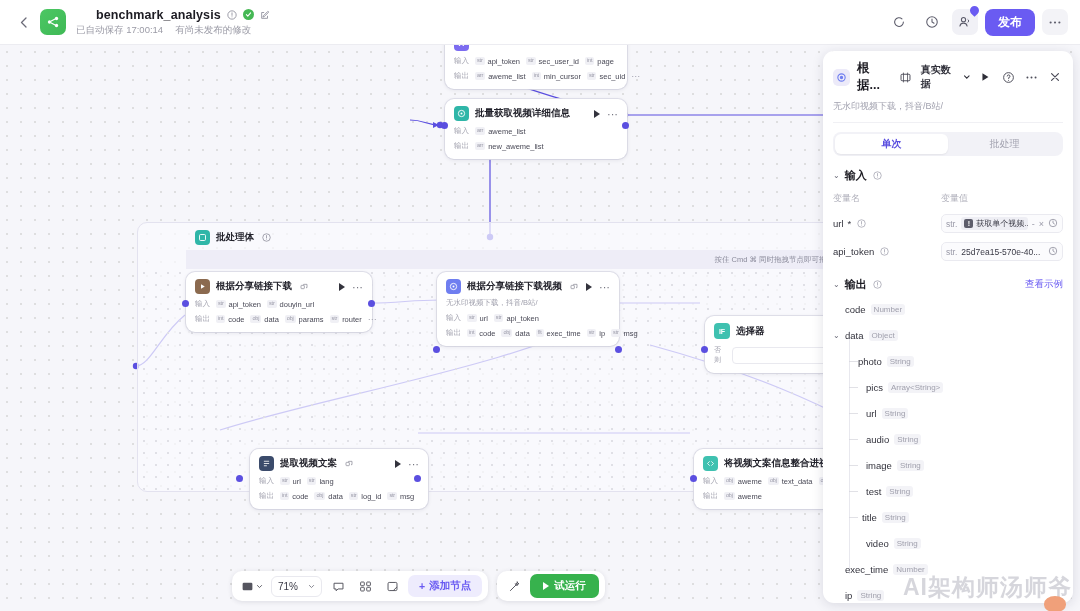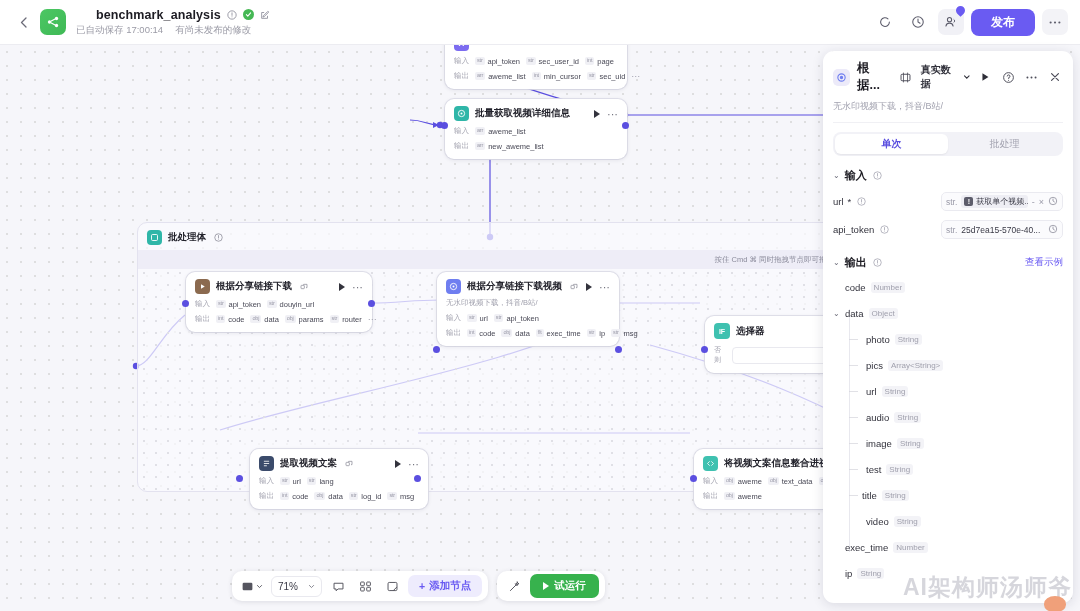--- a/index.html
+++ b/index.html
@@ -38,21 +38,21 @@
   .sub-row { display: flex; align-items: center; gap: 12px; margin-top: 2px; }
   .sub-txt { font-size: 9.5px; color: #9b9ba6; }
   .top-right { margin-left: auto; display: flex; align-items: center; gap: 7px; }
   .tb-icon {
     width: 26px; height: 26px; border-radius: 7px; display: flex; align-items: center; justify-content: center;
     color: #5c5c6b; cursor: pointer;
   }
   .tb-icon.filled { background: #f1f1f6; }
   .tb-icon.dots { background: #f3f3f7; }
   .publish-btn {
-    height: 27px; padding: 0 20px; border-radius: 8px; background: #6a5bf2;
+    height: 27px; padding: 0 13px; border-radius: 8px; background: #6a5bf2;
     color: #fff; font-size: 12px; font-weight: bold; display: flex; align-items: center;
     cursor: pointer; border: none;
   }
   .ppin { position: relative; }
   .ppin::after {
     content: ""; position: absolute; top: -3px; right: -1px;
     width: 9px; height: 9px; border-radius: 50% 50% 50% 0; transform: rotate(-45deg);
     background: #6a5bf2;
   }
 
@@ -386,21 +386,21 @@
         <span class="io-label">输出</span>
         <span class="chip">
             <span class="tpill">arr</span>
             <span>new_aweme_list</span>
           </span>
       </div>
     </div>
     <div class="port" style="left:441px; top:77px;"></div>
     <div class="port" style="left:622px; top:77px;"></div>
 
-    <div class="batch-box" style="left:137px; top:177px; width:720px; height:270px;">
+    <div class="batch-box" style="left:137px; top:177px; width:720px; height:270px;padding-left:48px;">
       <div class="batch-inner"></div>
       <div class="batch-head">
         <div class="node-ico" style="background:#2fb6a8;">
           <svg width="9" height="9" viewBox="0 0 12 12" fill="none" stroke="#fff" stroke-width="1.2">
               <rect x="2" y="2" width="8" height="8" rx="1.5"></rect>
             </svg>
         </div>
         <div class="batch-title">批处理体</div>
         <span class="ico-sm">
           <svg width="9" height="9" viewBox="0 0 12 12">
@@ -738,20 +738,24 @@
 
       <div class="sec-head">
         <span class="caret">⌄</span>
         <span class="sec-title">输入</span>
         <span class="ico-sm" style="color:#a0a0ad;">
           <svg width="9" height="9" viewBox="0 0 12 12">
               <circle cx="6" cy="6" r="5" fill="none" stroke="currentColor" stroke-width="1"></circle>
               <path d="M6 3.4 V6.4 M6 8.2 h.01" stroke="currentColor" stroke-width="1" stroke-linecap="round"></path>
             </svg>
         </span>
+      </div>
+      <div class="col-head">
+        <span class="c1">变量名</span>
+        <span>变量值</span>
       </div>
 
       <div class="var-row">
         <span class="var-name">
           <span>url</span>
             <span class="var-req">*</span>
           <span class="ico-sm" style="color:#a0a0ad;">
             <svg width="9" height="9" viewBox="0 0 12 12">
                 <circle cx="6" cy="6" r="5" fill="none" stroke="currentColor" stroke-width="1"></circle>
                 <path d="M6 3.4 V6.4 M6 8.2 h.01" stroke="currentColor" stroke-width="1" stroke-linecap="round"></path>
@@ -818,21 +822,21 @@
         </div>
 
         <div class="t-row">
           <span class="t-caret">⌄</span>
           <span class="t-name">data</span>
           <span class="t-type">Object</span>
         </div>
 
         <div class="t-row" style="padding-left:16px;">
           <span class="t-dash">—</span>
-          <span class="t-name" style="margin-left:8px;">photo</span>
+          <span class="t-name" style="">photo</span>
           <span class="t-type">String</span>
         </div>
         <div class="t-row" style="padding-left:16px;">
           <span class="t-dash">—</span>
           <span class="t-name" style="margin-left:8px;">pics</span>
           <span class="t-type">Array&lt;String&gt;</span>
         </div>
         <div class="t-row" style="padding-left:16px;">
           <span class="t-dash">—</span>
           <span class="t-name" style="margin-left:8px;">url</span>

